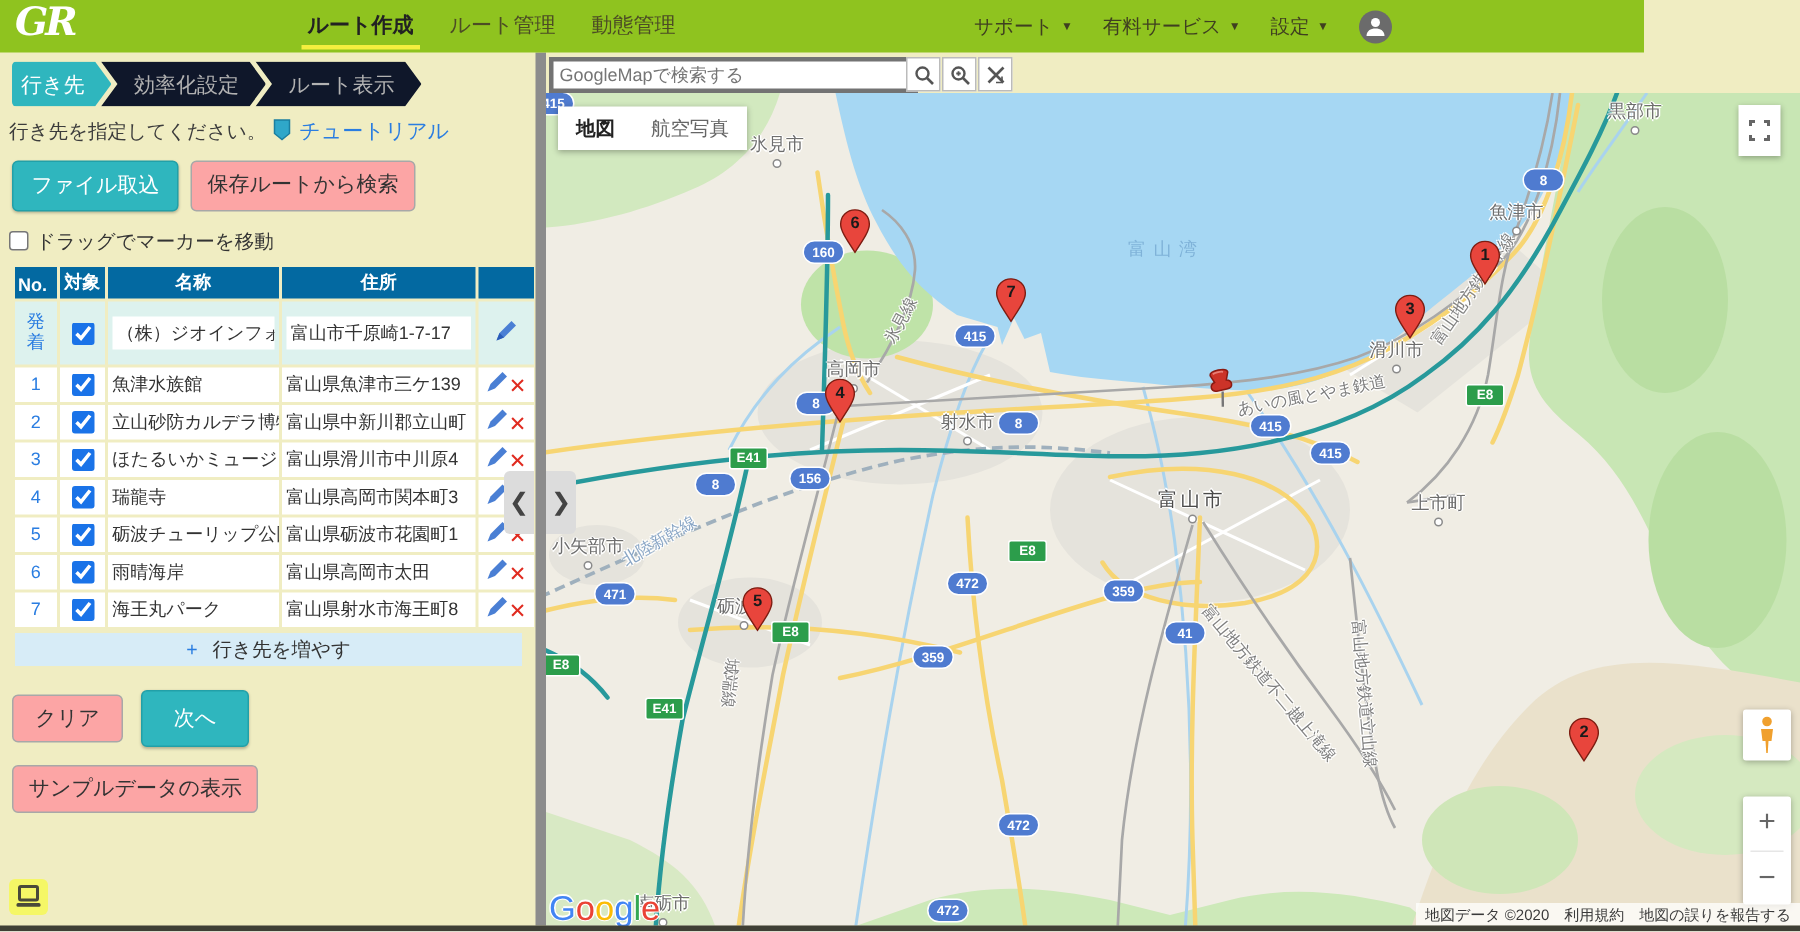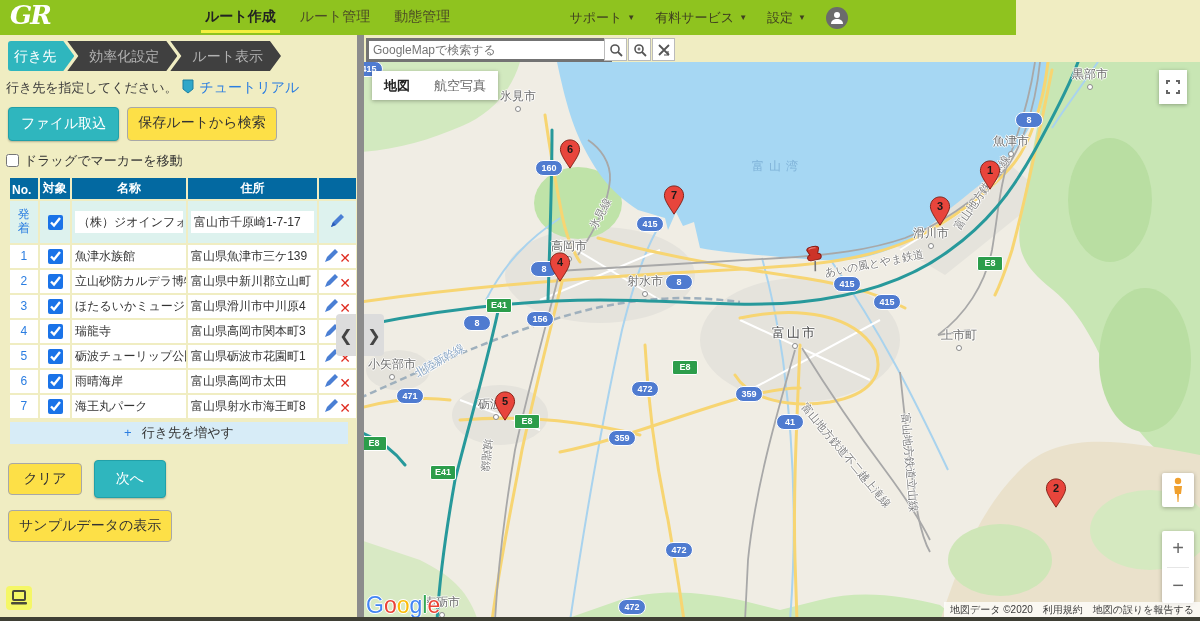--- a/index.html
+++ b/index.html
@@ -1,45 +1,45 @@
 <!DOCTYPE html>
 <html><head>
 <meta charset="utf-8">
 <style>
   html,body{margin:0;padding:0;}
   .app{position:relative;width:1200px;height:621px;overflow:hidden;
        font-family:"Liberation Sans","DejaVu Sans",sans-serif;background:#f0edc2;}
   
-  .navbar{position:absolute;left:0;top:0;width:1016px;height:35px;background:#8fc31f;z-index:40;}
+  .navbar{position:absolute;left:0;top:0;width:1096px;height:35px;background:#8fc31f;z-index:40;}
   .logo{position:absolute;left:10px;top:0px;color:#fff;font-family:"DejaVu Serif",serif;
         font-style:italic;font-weight:bold;font-size:26px;letter-spacing:-2px;}
   .nav-tabs{position:absolute;left:205px;top:0;height:35px;display:flex;gap:24px;align-items:center;}
   .nav-tab{font-size:14px;color:#4c4c25;cursor:pointer;height:35px;line-height:33px;position:relative;}
   .nav-tab.active{color:#222;font-weight:bold;}
   .nav-tab.active::after{content:"";position:absolute;left:-4px;right:-4px;bottom:2px;height:3px;background:#f4ef3e;}
   .nav-right{position:absolute;right:168px;top:0;height:35px;display:flex;gap:20px;align-items:center;}
   .nav-right .item{font-size:13px;color:#3f3f20;display:flex;align-items:center;gap:5px;cursor:pointer;}
   .caret{font-size:8px;color:#3f3f20;}
   .avatar{width:22px;height:22px;border-radius:50%;background:#6b6b6b;position:relative;cursor:pointer;}
   .avatar svg{position:absolute;left:3px;top:3px;}
   
   .panel{position:absolute;left:0;top:35px;width:358px;height:582px;background:#f0edc2;z-index:20;padding:0;}
   .steps{display:flex;margin:6px 0 0 8px;}
-  .step{height:30px;line-height:30px;font-size:14px;padding:0 18px 0 22px;background:#404040;color:#b2b2b2;
+  .step{height:30px;line-height:30px;font-size:14px;padding:0 18px 0 22px;background:#0f172a;color:#b2b2b2;
         clip-path:polygon(0 0,calc(100% - 11px) 0,100% 50%,calc(100% - 11px) 100%,0 100%,11px 50%);
         margin-left:-7px;}
   .step.first{clip-path:polygon(0 0,calc(100% - 11px) 0,100% 50%,calc(100% - 11px) 100%,0 100%);
         margin-left:0;padding-left:6px;border-radius:3px 0 0 3px;}
   .step.active{background:#2fb6be;color:#fff;}
   .instr-row{margin:8px 0 0 6px;font-size:13px;color:#3c3c3c;display:flex;align-items:center;gap:4px;}
   .tutorial{color:#2a7de1;font-size:14px;cursor:pointer;}
   .btn-row{margin:10px 0 0 8px;display:flex;gap:8px;}
   .btn{border-radius:4px;font-size:14px;cursor:pointer;display:inline-block;text-align:center;}
   .btn.teal{background:#2fb6be;color:#fff;padding:7px 12px;border:1px solid #22a0a8;box-shadow:0 1px 2px rgba(0,0,0,.25);}
-  .btn.gray{background:#fde047;color:#333;padding:6px 10px;border:1px solid #a8a8a8;}
+  .btn.gray{background:#fca5a5;color:#333;padding:6px 10px;border:1px solid #a8a8a8;}
   .chk-row{margin:10px 0 0 2px;font-size:13px;color:#333;display:flex;align-items:center;gap:2px;}
   .chk-row input{width:13px;height:13px;}
   
   .tbl{margin:6px 0 0 8px;border-collapse:separate;border-spacing:2px;}
   .tbl th{background:#0369a1;color:#fff;font-size:12px;font-weight:bold;padding:2px 1px;margin-top:15px;}
   .tbl th.c-no{vertical-align:bottom;text-align:left;padding-left:2px;}
   .tbl td{background:#fff;font-size:12px;color:#333;padding:1px 3px;height:21px;white-space:nowrap;overflow:hidden;}
   .c-no{width:26px;max-width:26px;}
   .c-chk{width:26px;max-width:26px;text-align:center;}
   .c-name{width:108px;max-width:108px;}

